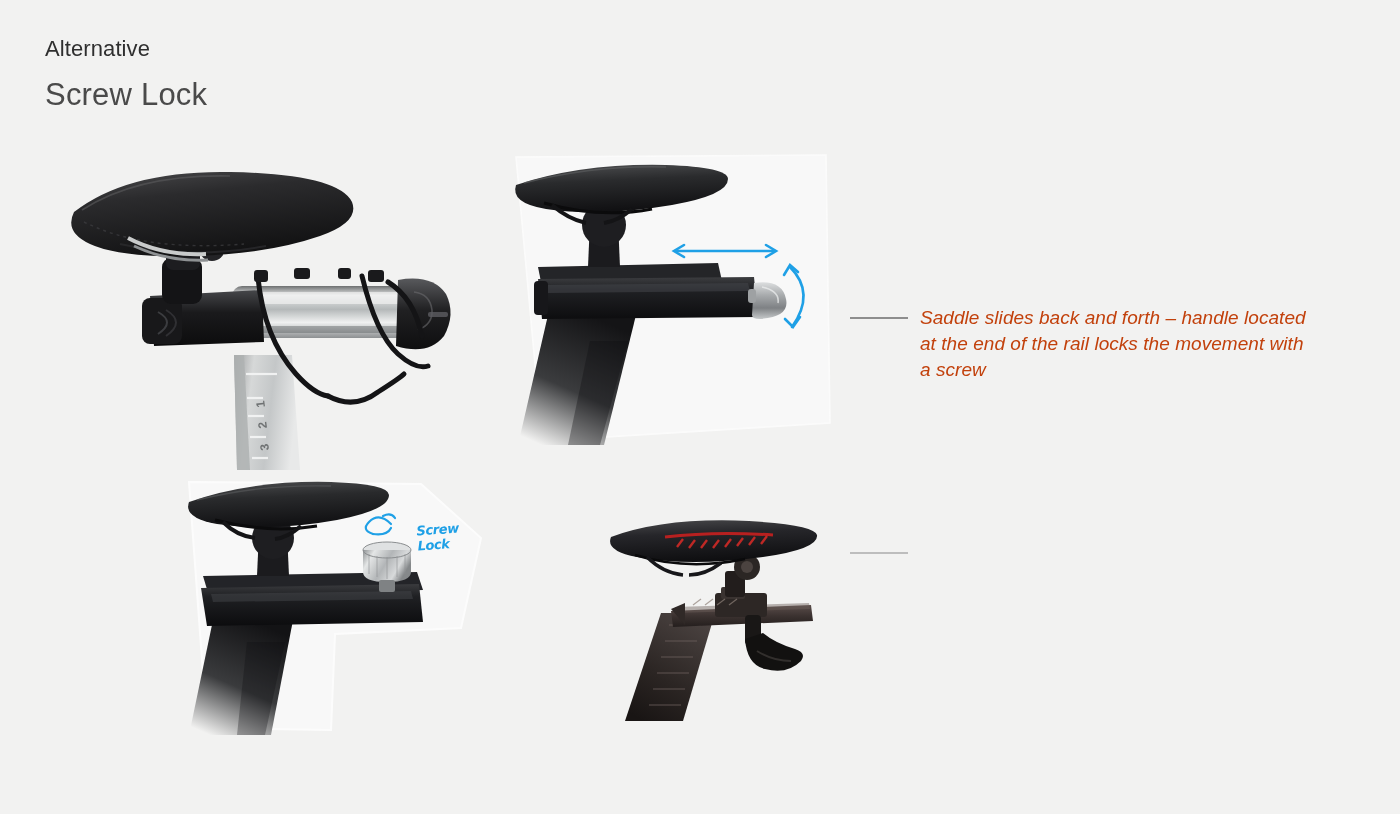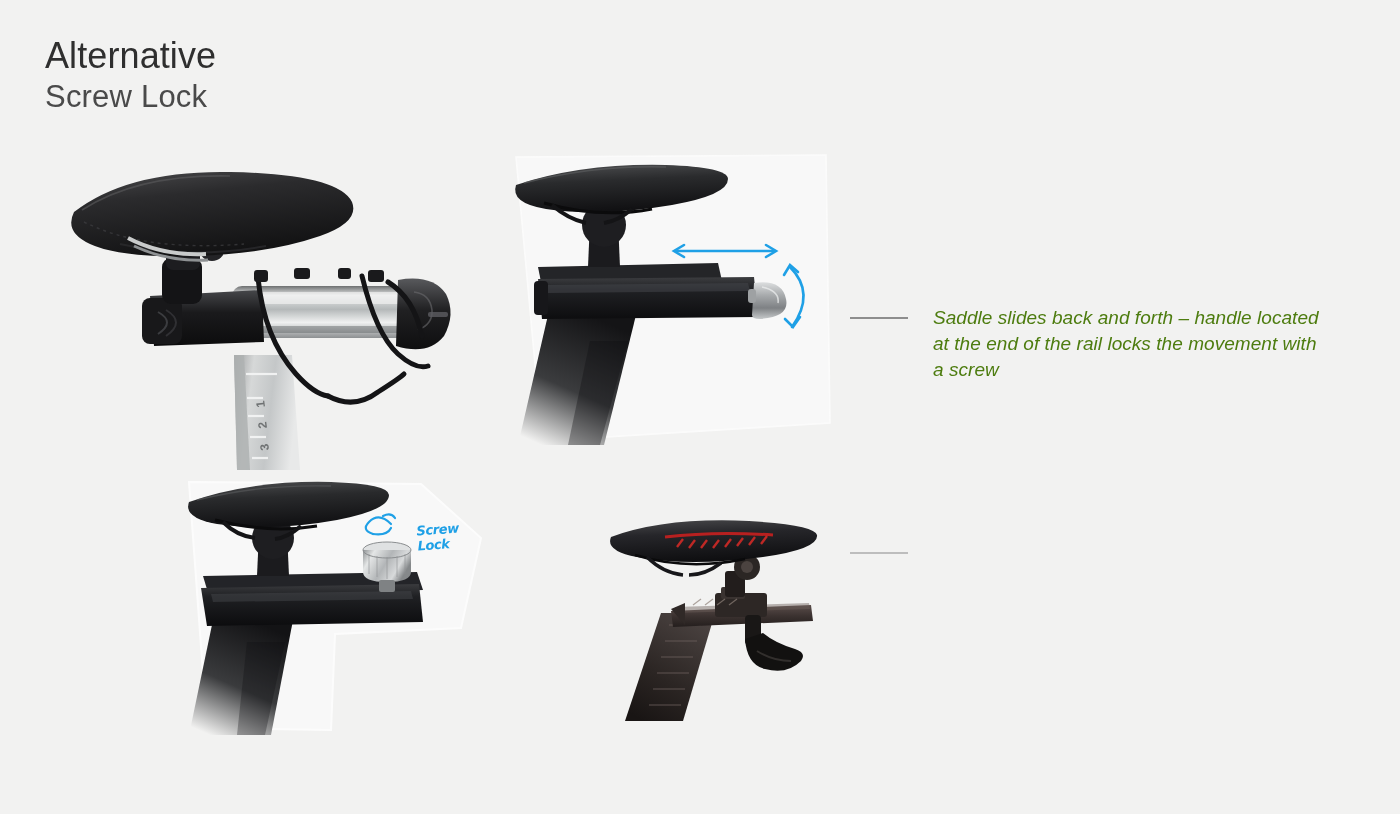--- a/index.html
+++ b/index.html
@@ -21,26 +21,26 @@
   }
 
   
   .title-block {
     position: absolute;
     left: 45px;
     top: 38px;
     line-height: 1.0;
   }
   .title-line1 {
-    font-size: 36px;
+    font-size: 22px;
     font-weight: 400;
     color: #2f2f2f;
     letter-spacing: 0.1px;
     display: block;
-    margin-bottom: 7px;
+    margin-bottom: 19px;
   }
   .title-line2 {
     font-size: 31px;
     font-weight: 300;
     color: #4a4a4a;
     letter-spacing: 0.2px;
     display: block;
   }
 
   
@@ -68,21 +68,21 @@
   }
   .callout-text {
     font-size: 19px;
     font-style: italic;
     line-height: 26px;
     letter-spacing: 0.05px;
     max-width: 390px;
   }
   .callout-1 { left: 850px; top: 305px; }
   .callout-1 .callout-line { background: #8e8e8e; }
-  .callout-1 .callout-text { color: #4d7c0f; margin-left: 25px; }
+  .callout-1 .callout-text { color: #c2410c; margin-left: 12px; }
 
   .callout-2 { left: 850px; top: 540px; }
   .callout-2 .callout-line { background: #bdbdbd; }
   .callout-2 .callout-text { color: #9a9a9a; margin-left: 25px; }
 
   
   .handwrite {
     position: absolute;
     color: #1fa0e6;
     font-family: "DejaVu Sans", sans-serif;

